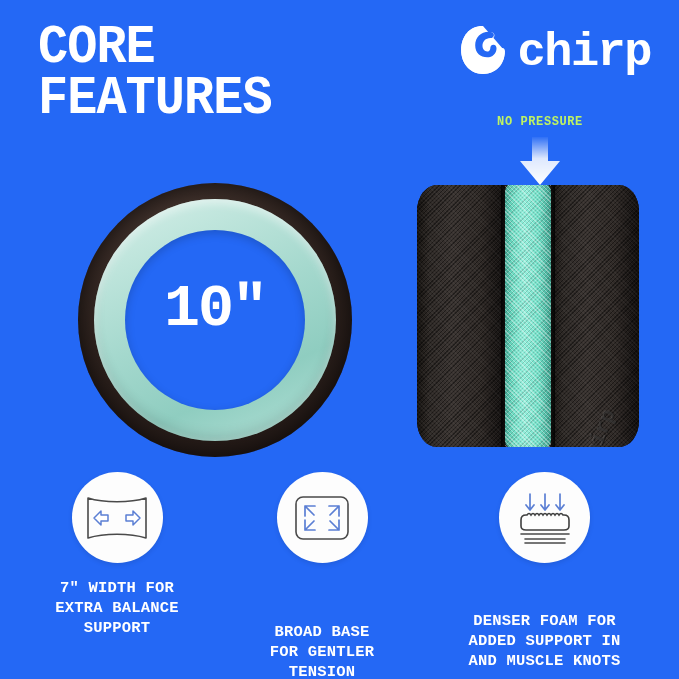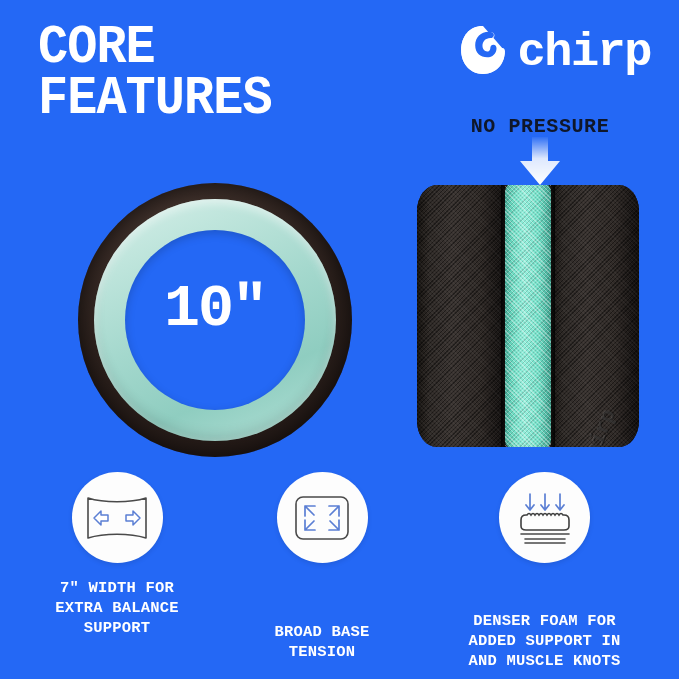--- a/index.html
+++ b/index.html
@@ -57,23 +57,23 @@
     top: 2px;
   }
 
   
   .nopressure-label {
     position: absolute;
     left: 440px;
     top: 115px;
     width: 200px;
     text-align: center;
-    color: #0f172a;
-    font-weight: bold;
-    font-size: 20px;
+    color: #bef264;
+    font-weight: bold;
+    font-size: 12px;
     letter-spacing: 0.6px;
     text-transform: uppercase;
   }
   .nopressure-arrow {
     position: absolute;
     left: 505px;
     top: 137px;
     width: 70px;
     height: 48px;
   }
@@ -313,20 +313,21 @@
         <svg width="58" height="48" viewBox="0 0 58 48">
           <rect x="3" y="3" width="52" height="42" rx="7" ry="7" fill="none" stroke="#4a4a4a" stroke-width="1.6"></rect>
           <path d="M22 12 L12 12 L12 22 M12 12 L21 21" fill="none" stroke="#5b7fd4" stroke-width="1.7" stroke-linecap="round" stroke-linejoin="round"></path>
           <path d="M36 12 L46 12 L46 22 M46 12 L37 21" fill="none" stroke="#5b7fd4" stroke-width="1.7" stroke-linecap="round" stroke-linejoin="round"></path>
           <path d="M22 36 L12 36 L12 26 M12 36 L21 27" fill="none" stroke="#5b7fd4" stroke-width="1.7" stroke-linecap="round" stroke-linejoin="round"></path>
           <path d="M36 36 L46 36 L46 26 M46 36 L37 27" fill="none" stroke="#5b7fd4" stroke-width="1.7" stroke-linecap="round" stroke-linejoin="round"></path>
         </svg>
       </div>
       <div class="feat-caption">
         <span class="ln">BROAD BASE</span>
+        <span class="ln">FOR GENTLER</span>
         <span class="ln">TENSION</span>
       </div>
     </div>
 
     <div class="feature f3">
       <div class="feat-circle">
         <svg width="68" height="56" viewBox="0 0 68 56">
           <g fill="none" stroke="#5b7fd4" stroke-width="1.7" stroke-linecap="round" stroke-linejoin="round">
             <path d="M19 4 L19 19 M15 15 L19 20 L23 15"></path>
             <path d="M34 4 L34 19 M30 15 L34 20 L38 15"></path>

